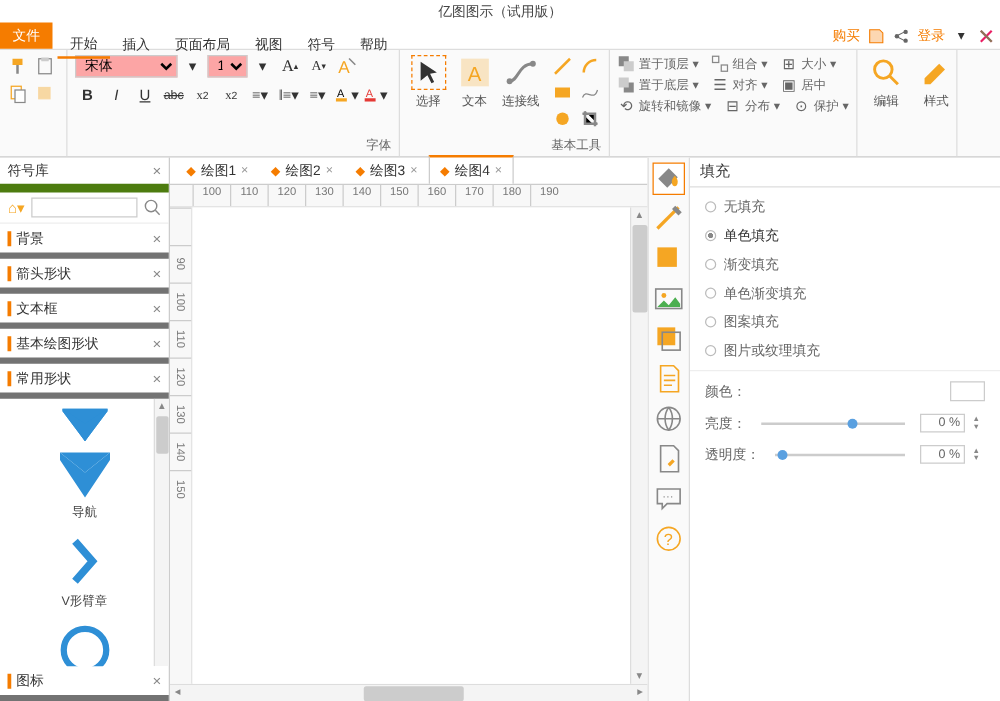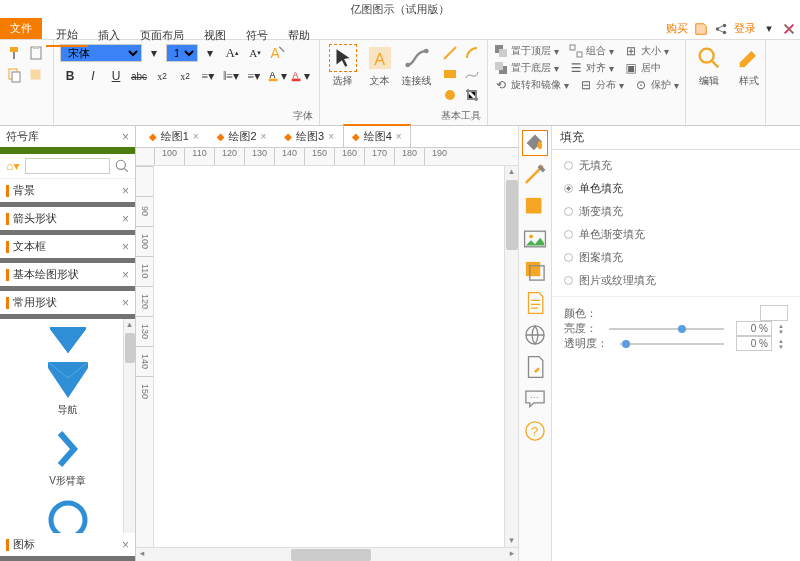--- a/index.html
+++ b/index.html
@@ -16,21 +16,21 @@
 .sm-ico { width: 14px; height: 14px; display: inline-flex; align-items: center; justify-content: center; }
 
 .ribbon { height: 86px; display: flex; border-bottom: 1px solid #ccc; background: #fafafa; }
 .ribbon-group { border-right: 1px solid #ddd; padding: 4px 6px 0; display: flex; flex-direction: column; justify-content: space-between; }
 .ribbon-group-label { text-align: right; font-size: 10px; color: #666; padding: 2px 0; }
 .ribbon-body { display: flex; gap: 4px; align-items: flex-start; }
 .col { display: flex; flex-direction: column; gap: 4px; }
 .row { display: flex; gap: 3px; align-items: center; }
 .ico { width: 18px; height: 18px; display: flex; align-items: center; justify-content: center; font-size: 12px; }
 .ico svg { width: 16px; height: 16px; }
-.font-select, .size-select { border: 1px solid #ccc; font-size: 11px; padding: 1px 3px; background: #3b82f6; }
+.font-select, .size-select { border: 1px solid #ccc; font-size: 11px; padding: 1px 3px; background: #fca5a5; }
 .font-select { width: 82px; }
 .size-select { width: 32px; }
 .fmt-btn { width: 20px; height: 18px; display: flex; align-items: center; justify-content: center; font-size: 12px; font-family: "Times New Roman", serif; }
 .big-tool { display: flex; flex-direction: column; align-items: center; gap: 2px; width: 34px; }
 .big-tool-ico { width: 28px; height: 28px; display: flex; align-items: center; justify-content: center; }
 .big-tool-lbl { font-size: 10px; color: #555; }
 .sel-box { border: 1px dashed #f57c00; }
 .arrange-item { display: flex; align-items: center; gap: 3px; font-size: 10px; color: #666; white-space: nowrap; }
 .arrange-item .ico { width: 14px; height: 14px; }
 
@@ -70,21 +70,21 @@
 .side-tools { width: 34px; border-left: 1px solid #ddd; border-right: 1px solid #ddd; display: flex; flex-direction: column; align-items: center; padding-top: 4px; gap: 6px; background: #fafafa; }
 .side-tool { width: 26px; height: 26px; display: flex; align-items: center; justify-content: center; }
 .side-tool.active { background: #fff; border: 1px solid #f57c00; }
 
 .fill-panel { width: 248px; display: flex; flex-direction: column; }
 .fill-hdr { padding: 3px 8px; font-size: 12px; border-bottom: 1px solid #ddd; }
 .fill-opts { padding: 8px 12px; display: flex; flex-direction: column; gap: 8px; }
 .fill-opt { display: flex; align-items: center; gap: 6px; font-size: 11px; color: #666; }
 .radio { width: 9px; height: 9px; border: 1px solid #bbb; border-radius: 50%; display: inline-block; }
 .radio.checked { background: radial-gradient(circle, #888 40%, transparent 45%); }
-.fill-props { padding: 8px 12px; display: flex; flex-direction: column; border-top: 1px solid #eee; }
+.fill-props { padding: 8px 12px; display: flex; flex-direction: column; gap: 10px; border-top: 1px solid #eee; }
 .prop-row { display: flex; align-items: center; gap: 6px; font-size: 11px; color: #666; }
 .slider { flex: 1; height: 2px; background: #ccc; position: relative; margin: 0 6px; }
 .slider-thumb { position: absolute; width: 8px; height: 8px; border-radius: 50%; background: #5aa0e0; top: -3px; }
 .pct-box { width: 36px; border: 1px solid #ccc; font-size: 10px; padding: 1px 3px; text-align: right; }
 .spin { width: 10px; display: flex; flex-direction: column; font-size: 6px; color: #888; }
 .color-sw { width: 28px; height: 16px; border: 1px solid #ccc; background: #fff; }
 </style>
 </head>
 <body>
 

